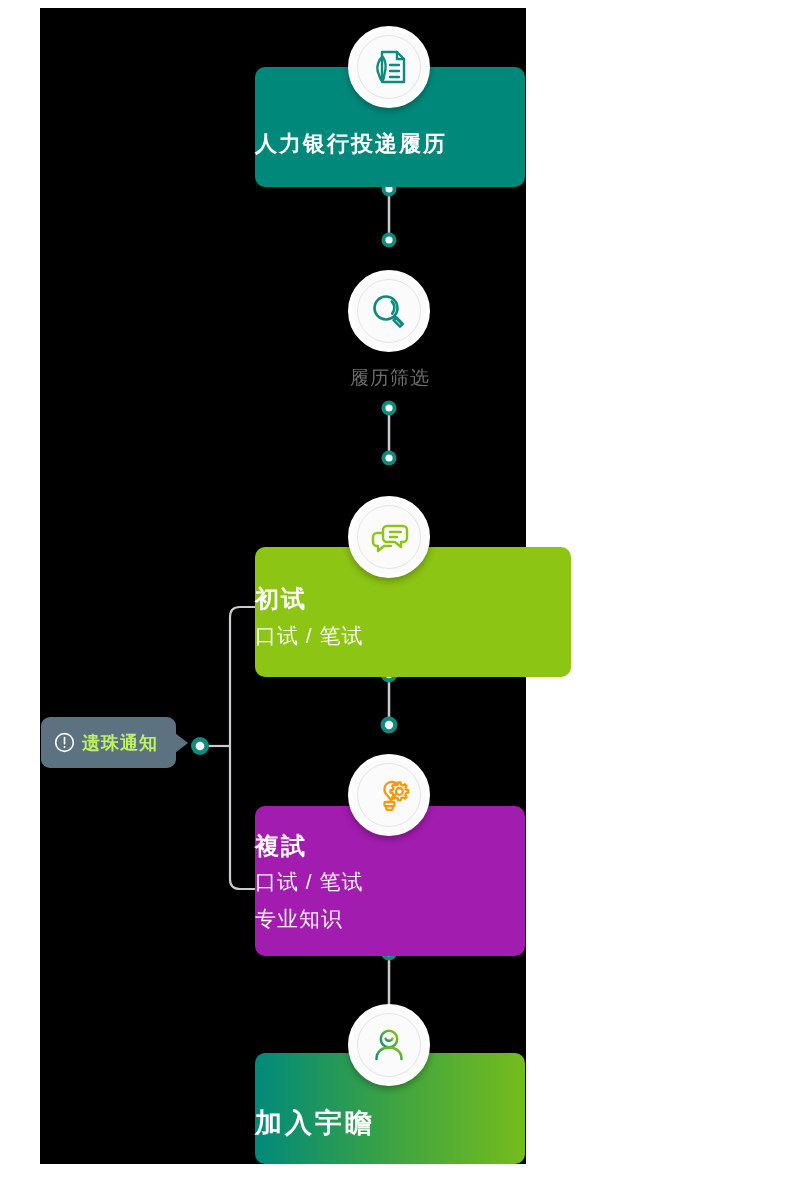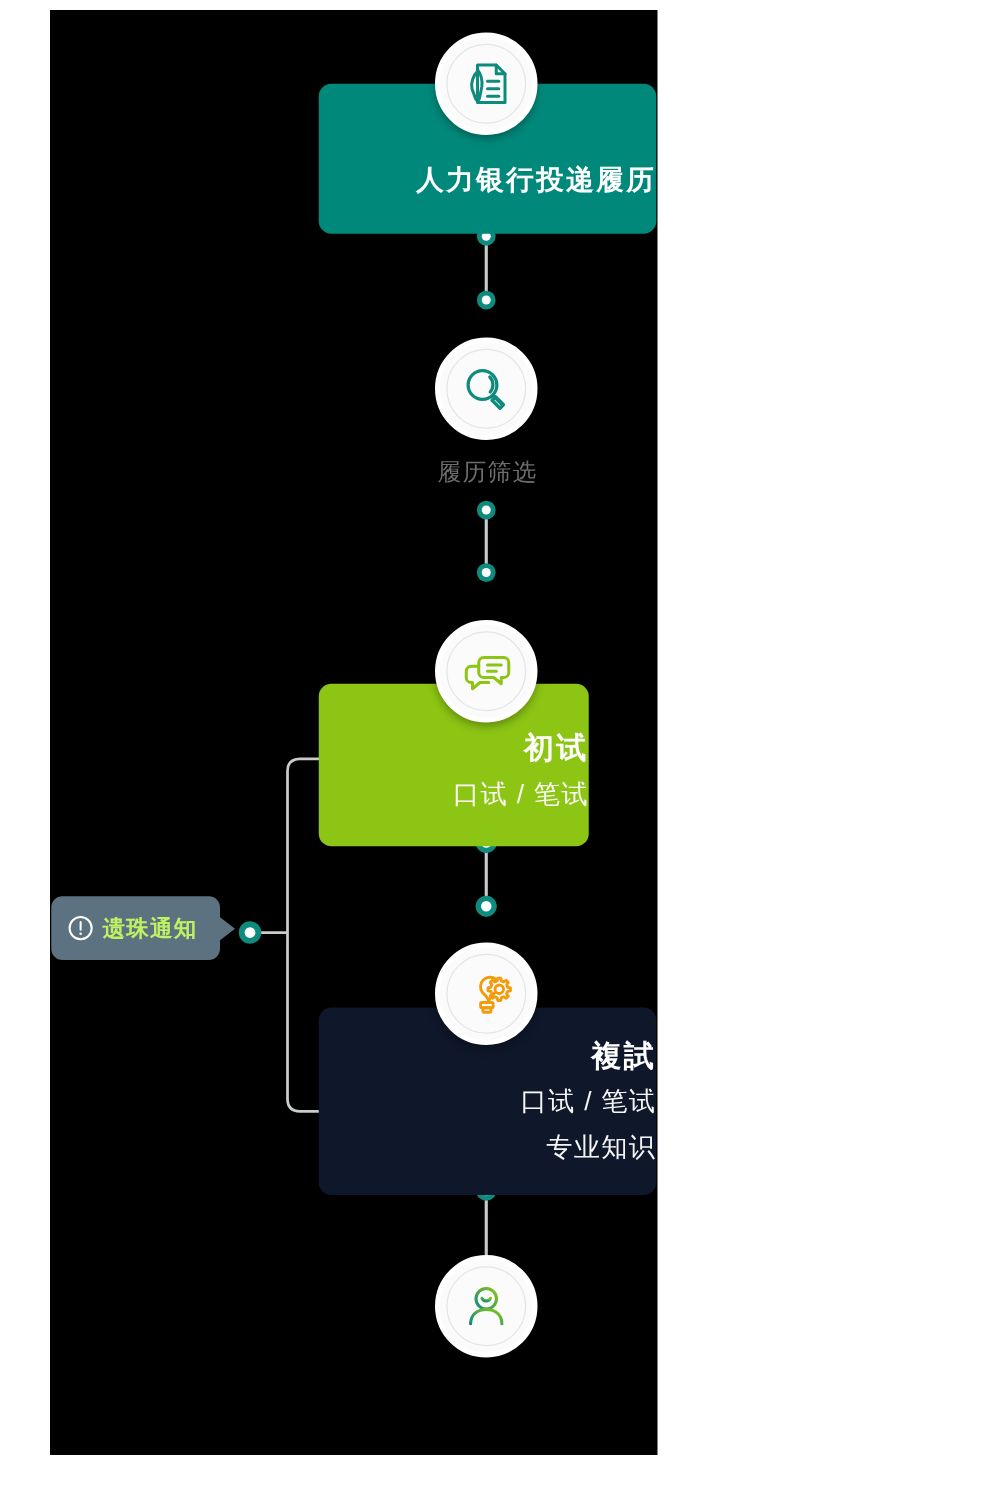--- a/index.html
+++ b/index.html
@@ -37,21 +37,21 @@
     pointer-events: none;
   }
 
   
   .card {
     position: absolute;
     border-radius: 10px;
     box-sizing: border-box;
     display: flex;
     flex-direction: column;
-    align-items: flex-end;
+    align-items: flex-start;
     justify-content: flex-end;
     color: #ffffff;
     text-align: center;
   }
   .card-title {
     font-size: 23px;
     font-weight: bold;
     letter-spacing: 2px;
     line-height: 1.25;
   }
@@ -68,31 +68,31 @@
     left: 215px; top: 59px;
     width: 270px; height: 120px;
     background: #00897b;
     justify-content: center;
     padding-top: 34px;
   }
   #card-apply .card-title { font-size: 22px; font-weight: bold; }
 
   #card-first {
     left: 215px; top: 539px;
-    width: 216px; height: 130px;
+    width: 316px; height: 130px;
     background: #8cc514;
     padding-bottom: 26px;
   }
   #card-first .card-title { font-size: 24px; }
   #card-first .card-sub { margin-top: 7px; }
 
   #card-second {
     left: 215px; top: 798px;
     width: 270px; height: 150px;
-    background: #0f172a;
+    background: #a21caf;
     padding-bottom: 22px;
   }
   #card-second .card-title { font-size: 24px; }
   #card-second .card-sub { margin-top: 6px; }
 
   #card-join {
     left: 215px; top: 1045px;
     width: 270px; height: 111px;
     background: linear-gradient(90deg, #00897b 0%, #3aa245 48%, #76bc1c 100%);
     justify-content: center;
@@ -237,20 +237,23 @@
     <div class="card-title">初试</div>
     <div class="card-sub">口试 / 笔试</div>
   </div>
 
   <div class="card" id="card-second">
     <div class="card-title">複試</div>
     <div class="card-sub">口试 / 笔试</div>
     <div class="card-sub">专业知识</div>
   </div>
 
+  <div class="card" id="card-join">
+    <div class="card-title">加入宇瞻</div>
+  </div>
 
   <div class="plain-label" id="label-screen">履历筛选</div>
 
   <div class="badge" id="badge-apply">
     <svg width="46" height="46" viewBox="0 0 46 46" fill="none" stroke="#0f8b7e" stroke-width="2.4" stroke-linecap="round" stroke-linejoin="round">
       <path d="M16 8 H31 L38 15 V38 H16 Z"></path>
       <path d="M31 8 V15 H38"></path>
       <line x1="24" y1="21" x2="33" y2="21"></line>
       <line x1="24" y1="27" x2="33" y2="27"></line>
       <line x1="24" y1="33" x2="33" y2="33"></line>

